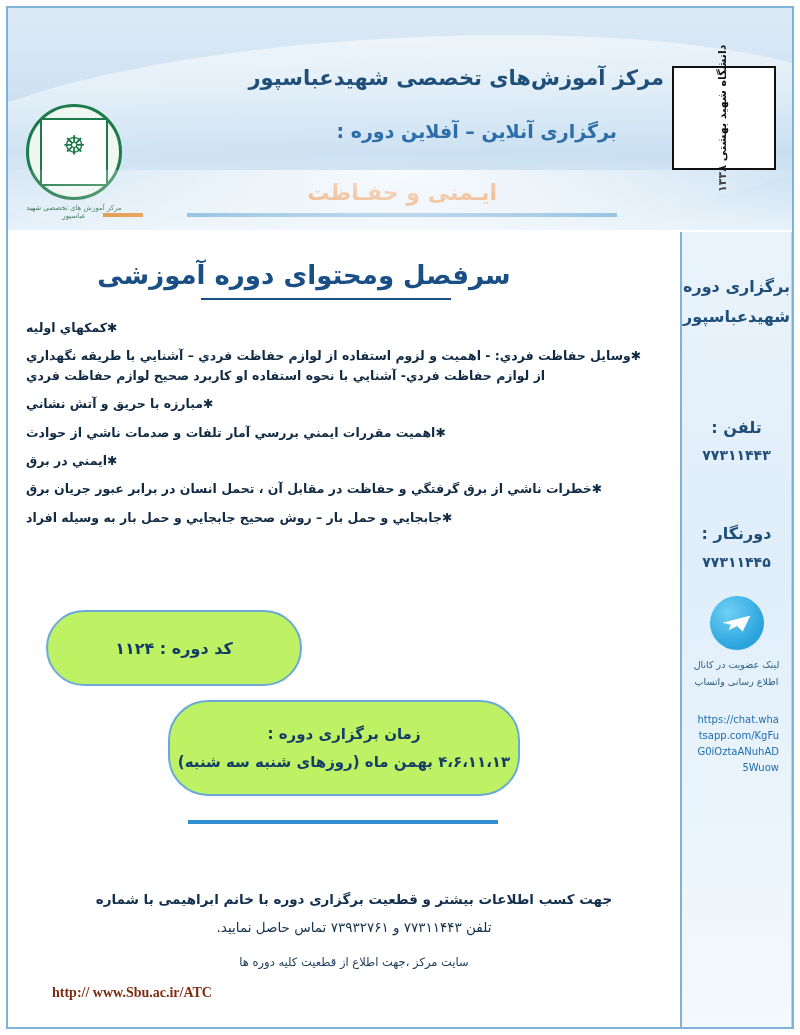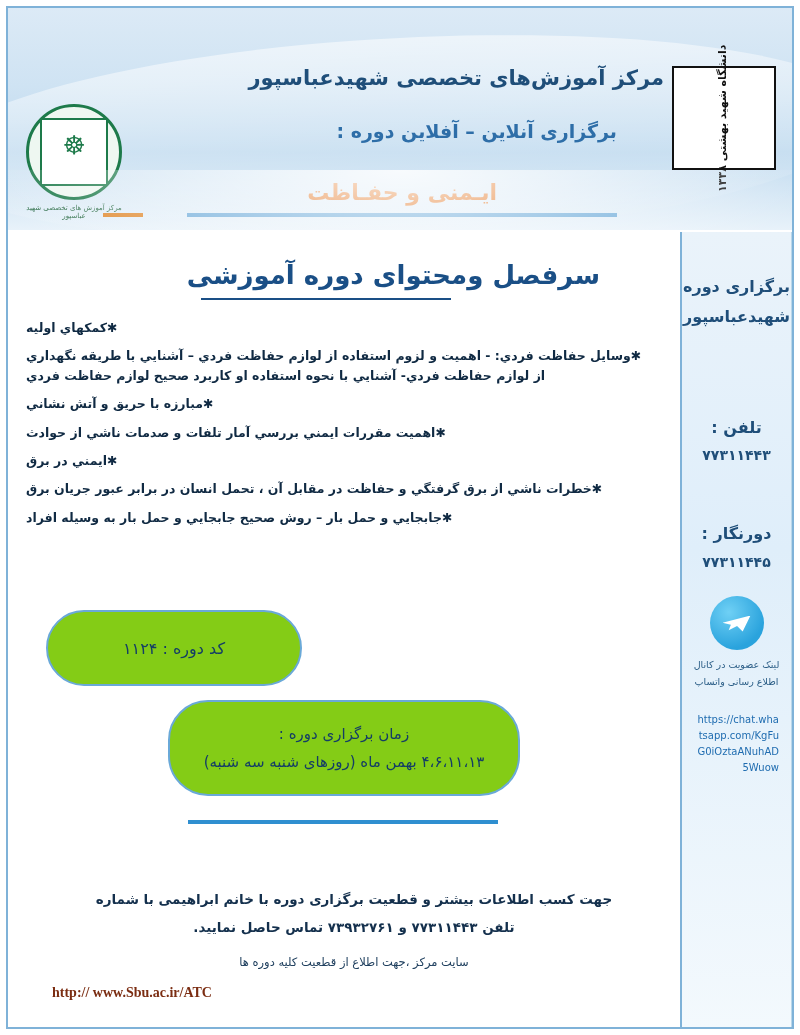--- a/index.html
+++ b/index.html
@@ -205,20 +205,21 @@
   .main {
     position: absolute;
     left: 8px; top: 232px;
     right: 120px; bottom: 8px;
     background: #ffffff;
     overflow: hidden;
   }
 
   .main-title {
     margin: 28px 40px 0 0;
+    text-align: center;
     font-size: 26px;
     font-weight: bold;
     color: #1a4f86;
     padding-right: 40px;
   }
   .main-title-rule {
     width: 250px; height: 2px;
     background: #1a4f86;
     margin: 8px auto 0;
     margin-right: auto; margin-left: auto;
@@ -237,27 +238,27 @@
     margin-bottom: 9px;
     padding-right: 2px;
   }
   .topic .star { color: #102a43; }
 
   
   .pill {
     position: absolute;
     border: 2px solid #6aa9d8;
     border-radius: 40px;
-    background: #84cc16;
+    background: #bef264;
     display: flex;
     align-items: center;
     justify-content: center;
     flex-direction: column;
     color: #143d66;
-    font-weight: normal;
+    font-weight: bold;
     text-align: left;
   }
   .pill-code {
     left: 38px; top: 378px;
     width: 256px; height: 76px;
     font-size: 16px;
   }
   .pill-date {
     left: 160px; top: 468px;
     width: 352px; height: 96px;
@@ -275,21 +276,21 @@
   .footer-lines {
     position: absolute;
     left: 40px; right: 20px; top: 655px;
     text-align: center;
     color: #14304d;
   }
   .footer-lines .fl1 {
     font-size: 13.5px; font-weight: bold; line-height: 1.9;
   }
   .footer-lines .fl2 {
-    font-size: 13.5px; font-weight: bold; line-height: 2.1;
+    font-size: 13.5px; font-weight: normal; line-height: 2.1;
   }
   .footer-lines .fl3 {
     font-size: 11.5px; margin-top: 14px; color: #20405f;
   }
 
   .site-url {
     position: absolute;
     left: 44px; bottom: 26px;
     font-family: "Liberation Serif", serif;
     font-size: 14px;

